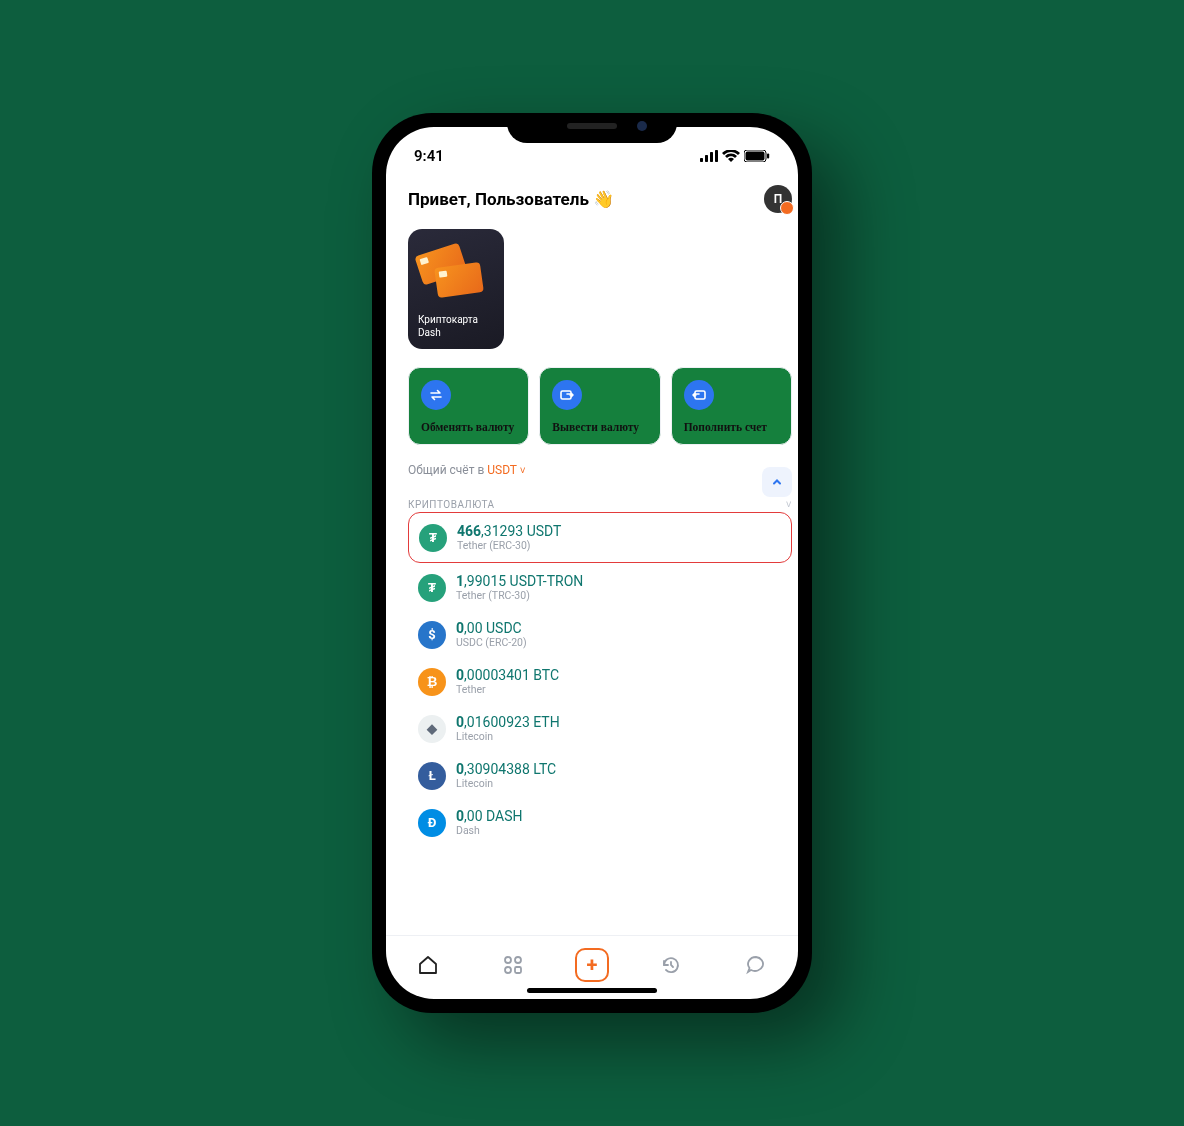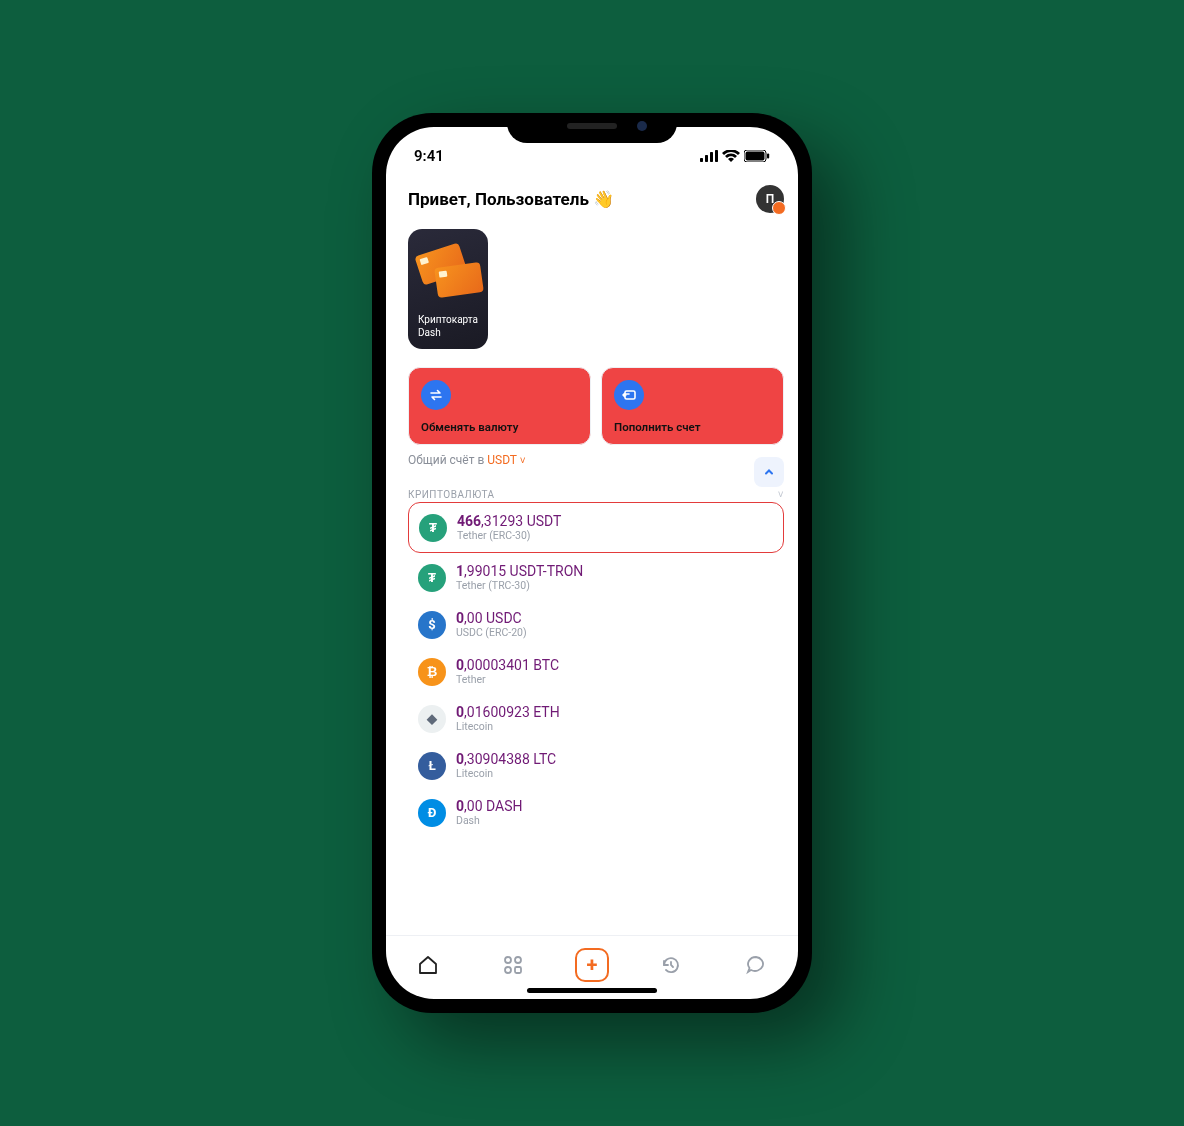--- a/index.html
+++ b/index.html
@@ -57,41 +57,41 @@
   .status-bar {
     display:flex; justify-content:space-between; align-items:center;
     padding: 14px 28px 0 28px;
     height: 44px;
     font-weight:600; font-size:15px;gap:6px;
   }
   .status-right { display:flex; gap:4px; align-items:center; }
   .content {
     flex:1;
     overflow:hidden;
-    padding: 8px 14px 0 22px;
+    padding: 8px 6px 0 22px;
     display:flex; flex-direction:column;
   }
   .header-row {
     display:flex; justify-content:space-between; align-items:center;
     margin-top:6px;
   }
   .greeting { font-weight:700; font-size:17px; }
   .avatar {
     width:28px; height:28px; border-radius:50%; background:#333; color:#fff;
     display:flex; align-items:center; justify-content:center; font-size:12px; font-weight:600;
     position:relative;
   }
   .avatar::after {
     content:""; position:absolute; right:-2px; bottom:-2px;
     width:12px; height:12px; background:#f36b21; border-radius:50%;
     border:1.5px solid #fff;
   }
   .card-tile {
     margin-top:16px;
-    width:80px; height:120px;
+    width:96px; height:120px;
     background: linear-gradient(160deg,#2a2a3a 0%, #1a1a24 100%);
     border-radius:14px;
     padding:10px;
     display:flex; flex-direction:column; justify-content:flex-end;
     position:relative; overflow:hidden;
   }
   .card-art {
     position:absolute; top:14px; left:10px;
   }
   .mini-card {
@@ -102,29 +102,30 @@
     content:""; position:absolute; top:4px; left:4px; width:8px; height:6px;
     background:#fff3d0; border-radius:1px;
   }
   .mini-card.a { transform: rotate(-18deg); top:6px; left:0; }
   .mini-card.b { transform: rotate(-8deg); top:22px; left:18px; }
   .card-tile-label { color:#fff; font-size:10px; line-height:1.25; }
   .actions-row {
     display:flex; gap:10px; margin-top:18px;
   }
   .action-card {
-    flex:1; background:#ef4444; border:1px solid #eef0f4; border-radius:12px;
+    flex:1; background:#15803d; border:1px solid #eef0f4; border-radius:12px;
     padding:12px 12px 10px 12px;
+    font-family:Liberation Serif, serif;
   }
   .action-icon {
     width:30px; height:30px; border-radius:50%; background:#2d75f0;
     display:flex; align-items:center; justify-content:center; color:#fff;
   }
   .action-label { font-size:11.5px; font-weight:600; color:#111; margin-top:10px; line-height:1.25; }
-  .total-block { margin-top:8px; position:relative; }
+  .total-block { margin-top:18px; position:relative; }
   .total-label { font-size:12px; color:#8a8f99; }
   .total-label .cur { color:#f36b21; }
   .total-amount { font-size:19px; font-weight:400; margin-top:4px; }
   .total-amount .whole { font-weight:700; }
   .collapse-btn {
     position:absolute; right:0; top:4px;
     width:30px; height:30px; border-radius:8px; background:#eef3fd;
     display:flex; align-items:center; justify-content:center;
   }
   .section-title {
@@ -135,21 +136,21 @@
     display:flex; align-items:center; gap:10px;
     padding:8px 10px; border-radius:12px; margin-top:2px;
   }
   .coin-row.hl { border:1.5px solid #e33b3b; padding:10px 10px; }
   .coin-icon {
     width:28px; height:28px; border-radius:50%;
     display:flex; align-items:center; justify-content:center;
     color:#fff; font-weight:700; font-size:13px;
   }
   .coin-main { display:flex; flex-direction:column; }
-  .coin-amt { font-size:14px; color:#701a75; }
+  .coin-amt { font-size:14px; color:#0f766e; }
   .coin-amt .whole { font-weight:700; }
   .coin-sub { font-size:10.5px; color:#9aa0aa; }
   .tab-bar {
     height:64px; border-top:1px solid #eef0f4;
     display:flex; align-items:center; justify-content:space-around;
     padding-bottom:6px;
   }
   .tab-item { color:#9aa0aa; display:flex; align-items:center; justify-content:center; width:44px; height:44px;}
   .tab-item.add {
     width:34px; height:34px; border:2px solid #f36b21; border-radius:10px; color:#f36b21;
@@ -220,20 +221,30 @@
             <svg width="16" height="16" viewBox="0 0 16 16" fill="none" stroke="#fff" stroke-width="1.6" stroke-linecap="round">
                 <path d="M3 6 H12 M12 6 L9.5 3.5"></path>
                 <path d="M13 10 H4 M4 10 L6.5 12.5"></path>
               </svg>
           </div>
           <div class="action-label">Обменять валюту</div>
         </div>
         <div class="action-card">
           <div class="action-icon">
             <svg width="16" height="16" viewBox="0 0 16 16" fill="none" stroke="#fff" stroke-width="1.6" stroke-linecap="round">
+                <rect x="2" y="4" width="10" height="8" rx="1.5"></rect>
+                <path d="M12 7 H8"></path>
+                <path d="M14 8 L11 8 M14 8 L12.5 6.5 M14 8 L12.5 9.5"></path>
+              </svg>
+          </div>
+          <div class="action-label">Вывести валюту</div>
+        </div>
+        <div class="action-card">
+          <div class="action-icon">
+            <svg width="16" height="16" viewBox="0 0 16 16" fill="none" stroke="#fff" stroke-width="1.6" stroke-linecap="round">
                 <rect x="4" y="4" width="10" height="8" rx="1.5"></rect>
                 <path d="M4 7 H8"></path>
                 <path d="M2 8 L5 8 M2 8 L3.5 6.5 M2 8 L3.5 9.5"></path>
               </svg>
           </div>
           <div class="action-label">Пополнить счет</div>
         </div>
       </div>
 
       <div class="total-block">

